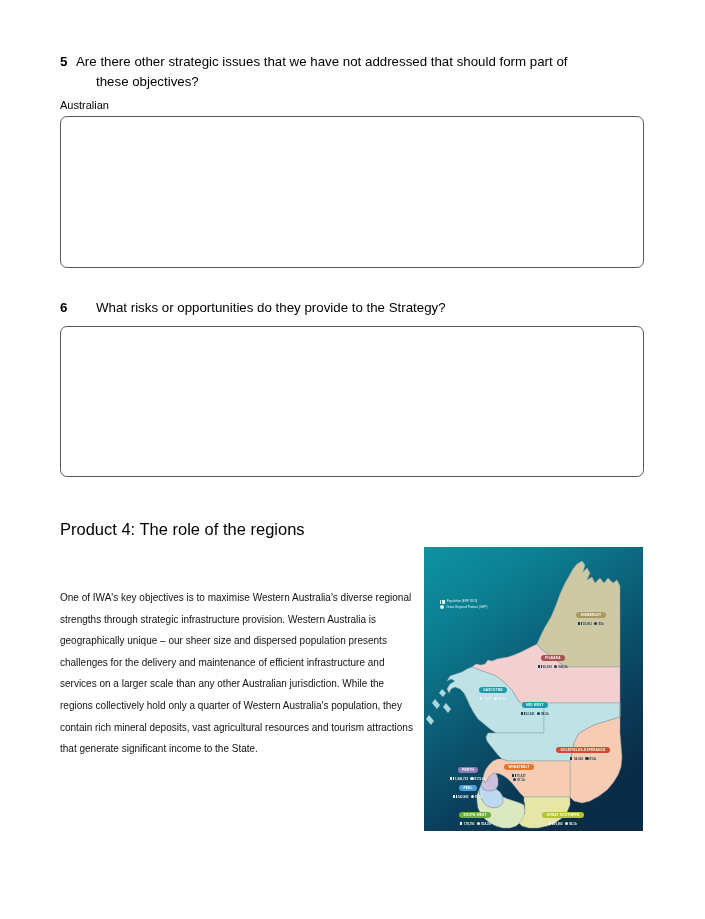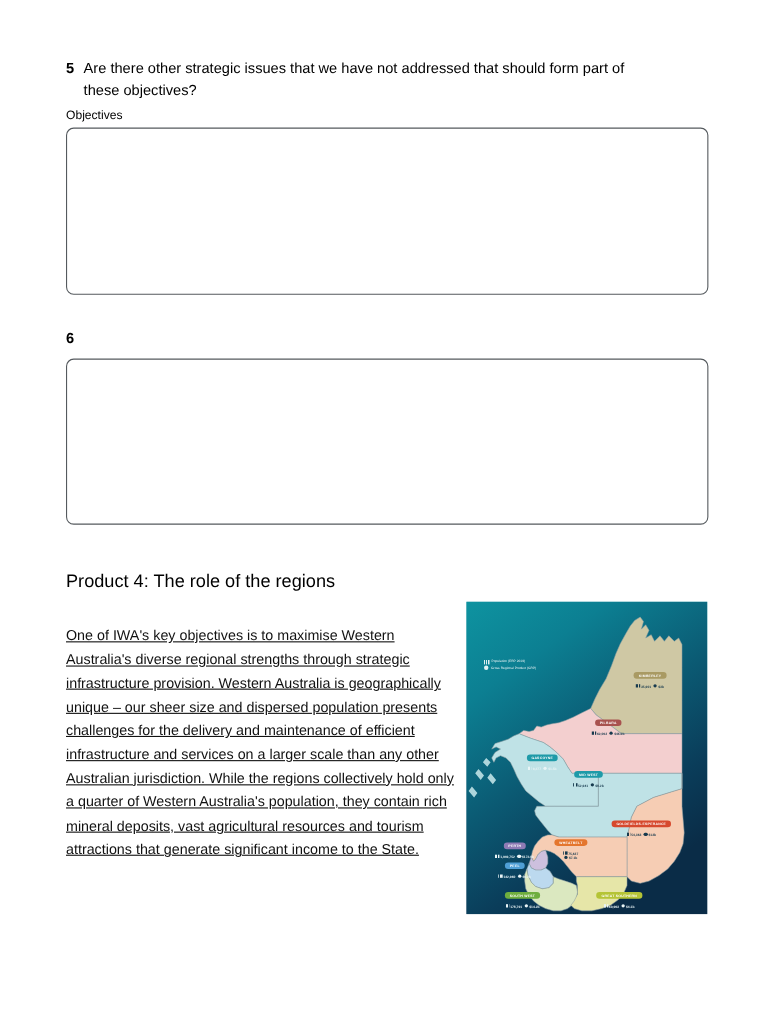--- a/index.html
+++ b/index.html
@@ -33,21 +33,21 @@
     line-height: 20px;
     color: #000;
   }
   .q-num {
     font-weight: bold;
     width: 16px;
     flex: 0 0 16px;
     font-size: 13.3px;
   }
   .q-text { flex: 1 1 auto; }
-  .q-text .l2 { display: block; }
+  .q-text .l2 { display: block; margin-left: 20px; }
 
   .field-label {
     font-size: 11px;
     color: #000;
     margin-top: 6px;
     margin-bottom: 4px;
     line-height: 14px;
   }
 
   .answer-box {
@@ -64,27 +64,26 @@
     top: 518px;
     font-size: 16.5px;
     line-height: 22px;
     color: #000;
     font-weight: normal;
     margin: 0;
   }
   .body-copy {
     position: absolute;
     left: 60px;
-    top: 554px;
+    top: 577px;
     width: 358px;
-    font-size: 13px;
+    font-size: 10px;
     line-height: 21.6px;
     color: #111;
     text-align: left;
-    text-decoration: underline;
   }
 
   
   .map-figure {
     position: absolute;
     left: 424px;
     top: 547px;
     width: 219px;
     height: 284px;
     overflow: hidden;
@@ -165,28 +164,29 @@
 <div class="page">
 
   <div class="question-block" style="top:52px;">
     <div class="q-head">
       <span class="q-num">5</span>
       <span class="q-text">
         <span>Are there other strategic issues that we have not addressed that should form part of</span>
         <span class="l2">these objectives?</span>
       </span>
     </div>
-    <div class="field-label">Objectives</div>
+    <div class="field-label">Australian</div>
     <div class="answer-box" style="height:152px;"></div>
   </div>
 
   <div class="question-block" style="top:298px;">
     <div class="q-head">
       <span class="q-num">6</span>
       <span class="q-text">
+        <span class="l2">What risks or opportunities do they provide to the Strategy?</span>
       </span>
     </div>
     <div class="answer-box" style="margin-top:8px;height:151px;"></div>
   </div>
 
   <h2 class="section-head">Product 4: The role of the regions</h2>
   <p class="body-copy">One of IWA's key objectives is to maximise Western Australia's diverse regional strengths through strategic infrastructure provision.  Western Australia is geographically unique – our sheer size and dispersed population presents challenges for the delivery and maintenance of efficient infrastructure and services on a larger scale than any other Australian jurisdiction. While the regions collectively hold only a quarter of Western Australia's population, they contain rich mineral deposits, vast agricultural resources and tourism attractions that generate significant income to the State.</p>
 
   <div class="map-figure">
 

